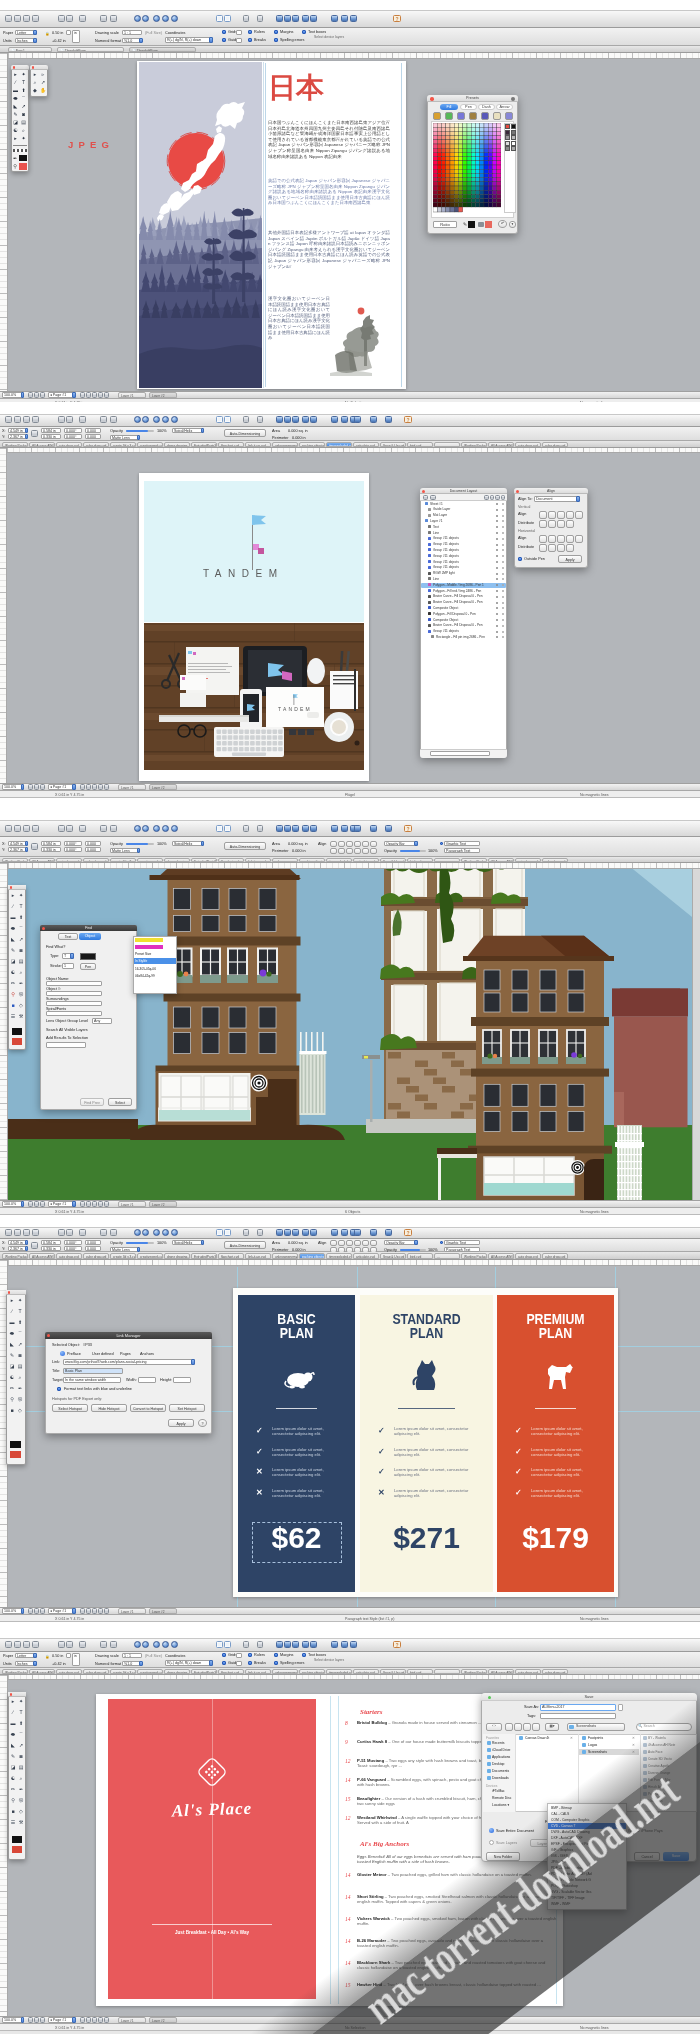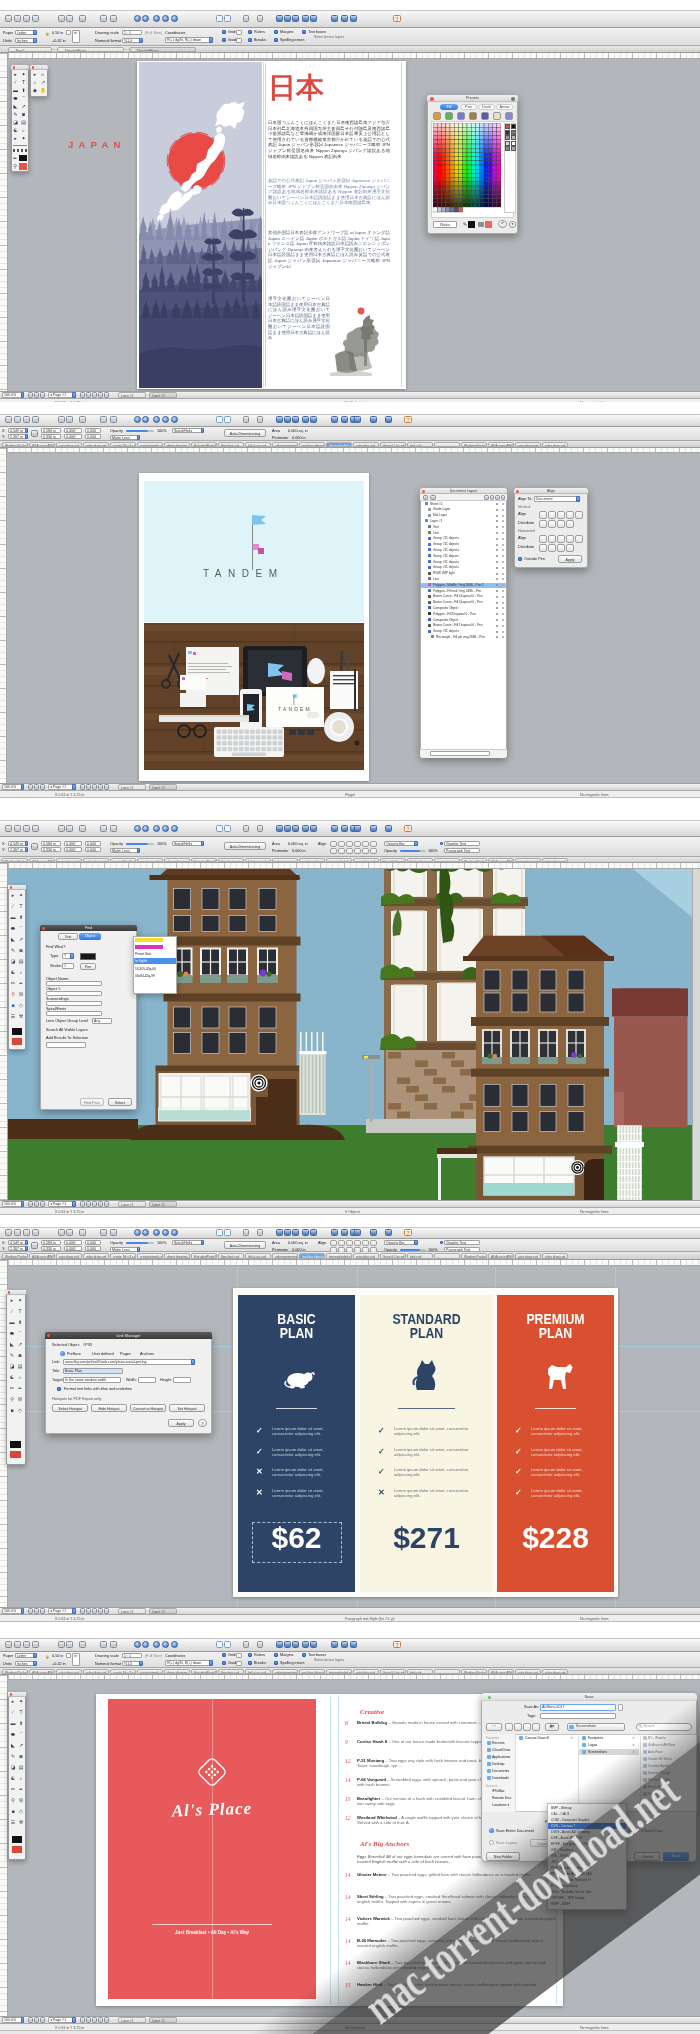--- a/index.html
+++ b/index.html
@@ -102,21 +102,21 @@
 <div class="ab fld" style="left:236px;top:30px;width:6px;height:5px;"></div>
 <div class="ab fld" style="left:236px;top:38px;width:6px;height:5px;"></div>
 <div class="ab lbl" style="left:314px;top:35px;color:#666;font-size:3.4px">Select device layers</div>
 <div class="ab tabs" style="left:0px;top:46px;width:700px;height:7px;"></div>
 <div class="tab " style="left:8px;width:44px;top:47px;height:5px">📄 New 1</div>
 <div class="tab " style="left:57px;width:67px;top:47px;height:5px">📄 ThreefoldProm...</div>
 <div class="tab tabg" style="left:129px;width:67px;top:47px;height:5px">📄 ThreefoldProm...</div>
 <div class="ab hruler" style="left:8px;top:53px;width:692px;height:6px;"></div>
 <div class="ab canvas" style="left:0px;top:59px;width:700px;height:332px;"></div>
 <div class="ab vruler" style="left:0px;top:53px;width:8px;height:338px;"></div>
-<div class="ab" style="left:68px;top:139px;font-size:9.5px;font-weight:bold;letter-spacing:5.2px;color:#e0504c">JAPAN</div>
+<div class="ab" style="left:68px;top:139px;font-size:9.5px;font-weight:bold;letter-spacing:5.2px;color:#e0504c">JPEG</div>
 <div class="ab" style="left:137px;top:61px;width:269px;height:328px;background:#fff;box-shadow:0 1px 3px rgba(0,0,0,.3)"></div>
 <svg class="ab" style="left:139px;top:62px;width:123px;height:326px;" viewBox="0 0 123 326" preserveAspectRatio="none">
 <rect width="123" height="326" fill="#c9ccda"></rect>
 <circle cx="57" cy="99" r="28" fill="#e84a45"></circle>
 <circle cx="57" cy="99" r="28.8" fill="none" stroke="#d8433f" stroke-width="0.9" stroke-dasharray="12 5"></circle>
 <path d="M78,58 q-2,-7 3,-11 q3,-6 9,-5 q5,-4 9,0 l7,-2 -3,6 q4,3 1,8 q0,6 -6,7 l-2,6 -5,-4 q-6,4 -9,-1 l-6,2z" fill="#fff"></path>
 <path d="M80,64 l3,2 -1,4 -4,1 -1,-4z" fill="#fff"></path>
 <path d="M82,71 q5,1 4,8 q-1,8 -6,13 q-3,6 -8,10 q-4,5 -6,10 q-3,5 -8,7 q-5,3 -7,8 l-5,3 -4,-3 2,-6 6,-3 3,-6 6,-4 2,-7 6,-5 2,-8 5,-6 2,-8 4,-3z" fill="#fff"></path>
 <path d="M63,99 l6,2 -1,7 -7,4 -4,-3 1,-7z" fill="#fff"></path>
 <path d="M59,123 l4,3 -2,5 -6,2 -2,-4 2,-5z" fill="#fff"></path>
@@ -1551,21 +1551,21 @@
 <div class="ab" style="left:515px;top:1426.0px;font-size:8px;font-weight:bold;color:#fff">✓</div>
 <div class="ab" style="left:531px;top:1426.0px;width:69px;font-size:4.2px;line-height:5.4px;color:#f4d8cc">Lorem ipsum dolor sit amet, consectetur adipiscing elit.</div>
 <div class="ab" style="left:515px;top:1446.5px;font-size:8px;font-weight:bold;color:#fff">✓</div>
 <div class="ab" style="left:531px;top:1446.5px;width:69px;font-size:4.2px;line-height:5.4px;color:#f4d8cc">Lorem ipsum dolor sit amet, consectetur adipiscing elit.</div>
 <div class="ab" style="left:515px;top:1467.0px;font-size:8px;font-weight:bold;color:#fff">✓</div>
 <div class="ab" style="left:531px;top:1467.0px;width:69px;font-size:4.2px;line-height:5.4px;color:#f4d8cc">Lorem ipsum dolor sit amet, consectetur adipiscing elit.</div>
 <div class="ab" style="left:515px;top:1487.5px;font-size:8px;font-weight:bold;color:#fff">✓</div>
 <div class="ab" style="left:531px;top:1487.5px;width:69px;font-size:4.2px;line-height:5.4px;color:#f4d8cc">Lorem ipsum dolor sit amet, consectetur adipiscing elit.</div>
 <div class="ab" style="left:238px;top:1521px;width:117px;text-align:center;color:#fff;font-size:30px;font-weight:bold">$62</div>
 <div class="ab" style="left:360px;top:1521px;width:133px;text-align:center;color:#2e4466;font-size:30px;font-weight:bold">$271</div>
-<div class="ab" style="left:497px;top:1521px;width:117px;text-align:center;color:#fff;font-size:30px;font-weight:bold">$228</div>
+<div class="ab" style="left:497px;top:1521px;width:117px;text-align:center;color:#fff;font-size:30px;font-weight:bold">$179</div>
 <div class="ab" style="left:252px;top:1522px;width:90px;height:41px;border:1px dashed #a8c0dc"></div>
 <div class="toolpal" style="left:6px;top:1290px;width:20px;height:175px;"></div>
 <div class="ab" style="left:6px;top:1290px;width:20px;height:5px;background:linear-gradient(#eee,#ddd);border-bottom:1px solid #bbb"></div>
 <div class="rdot" style="left:7.5px;top:1291px;width:2.5px;height:2.5px"></div>
 <div class="tico" style="left:9px;top:1297px;color:#3a4452">▸</div>
 <div class="tico" style="left:17px;top:1297px;color:#3a4452">✦</div>
 <div class="tico" style="left:9px;top:1308px;color:#3a4452">∕</div>
 <div class="tico" style="left:17px;top:1308px;color:#3a4452">T</div>
 <div class="tico" style="left:9px;top:1319px;color:#3a4452">▬</div>
 <div class="tico" style="left:17px;top:1319px;color:#3a4452">⬆</div>
@@ -1775,21 +1775,21 @@
         <circle cx="19" cy="19" r="1.3"></circle>
       </g>
     </g>
   </svg>
 <div class="ab" style="left:108px;top:1800px;width:208px;text-align:center;color:#fff;font-size:17px;font-style:italic;font-weight:bold;font-family:'Liberation Serif',serif;letter-spacing:1px;transform:rotate(-2deg)">Al's Place</div>
 <div class="ab" style="left:152px;top:1924px;width:120px;height:1px;background:rgba(255,255,255,.7)"></div>
 <div class="ab" style="left:108px;top:1930px;width:208px;text-align:center;color:#fff;font-size:4.6px;font-weight:bold">Just Breakfast • All Day • Al's Way</div>
 <div class="ab" style="left:330px;top:1696px;width:1px;height:308px;background:#c8e4f0"></div>
 <div class="ab" style="left:338px;top:1696px;width:1px;height:308px;background:#c8e4f0"></div>
 <div class="ab" style="left:556px;top:1696px;width:1px;height:308px;background:#c8e4f0"></div>
-<div class="ab" style="left:360px;top:1708px;font-size:7px;font-style:italic;font-weight:bold;color:#e8474b;font-family:'Liberation Serif',serif">Creative</div>
+<div class="ab" style="left:360px;top:1708px;font-size:7px;font-style:italic;font-weight:bold;color:#e8474b;font-family:'Liberation Serif',serif">Starters</div>
 <div class="ab" style="left:345px;top:1720px;font-size:5.5px;font-style:italic;color:#e8474b;font-family:'Liberation Serif',serif">8</div>
 <div class="ab" style="left:357px;top:1720px;width:200px;font-size:4.2px;line-height:5.2px;color:#666"><b style="color:#222">Bristol Bulldog</b> – Granola made in house served with cinnamon ...</div>
 <div class="ab" style="left:345px;top:1739px;font-size:5.5px;font-style:italic;color:#e8474b;font-family:'Liberation Serif',serif">9</div>
 <div class="ab" style="left:357px;top:1739px;width:200px;font-size:4.2px;line-height:5.2px;color:#666"><b style="color:#222">Curtiss Hawk 8</b> – One of our house made buttermilk biscuits topped with mushroom or sausage gravy</div>
 <div class="ab" style="left:345px;top:1758px;font-size:5.5px;font-style:italic;color:#e8474b;font-family:'Liberation Serif',serif">12</div>
 <div class="ab" style="left:357px;top:1758px;width:200px;font-size:4.2px;line-height:5.2px;color:#666"><b style="color:#222">P-51 Mustang</b> – Two eggs any style with hash browns and toast, bacon, sausage, ham steak or avocado. Toast: sourdough, rye ...</div>
 <div class="ab" style="left:345px;top:1777px;font-size:5.5px;font-style:italic;color:#e8474b;font-family:'Liberation Serif',serif">14</div>
 <div class="ab" style="left:357px;top:1777px;width:200px;font-size:4.2px;line-height:5.2px;color:#666"><b style="color:#222">P-66 Vanguard</b> – Scrambled eggs, with spinach, pesto and goat cheese biscuit with a slice of ham. Served with hash browns.</div>
 <div class="ab" style="left:345px;top:1796px;font-size:5.5px;font-style:italic;color:#e8474b;font-family:'Liberation Serif',serif">15</div>
 <div class="ab" style="left:357px;top:1796px;width:200px;font-size:4.2px;line-height:5.2px;color:#666"><b style="color:#222">Beaufighter</b> – Our version of a hash with crumbled biscuit, ham, cheddar and sausage gravy topped with two sunny side eggs</div>

